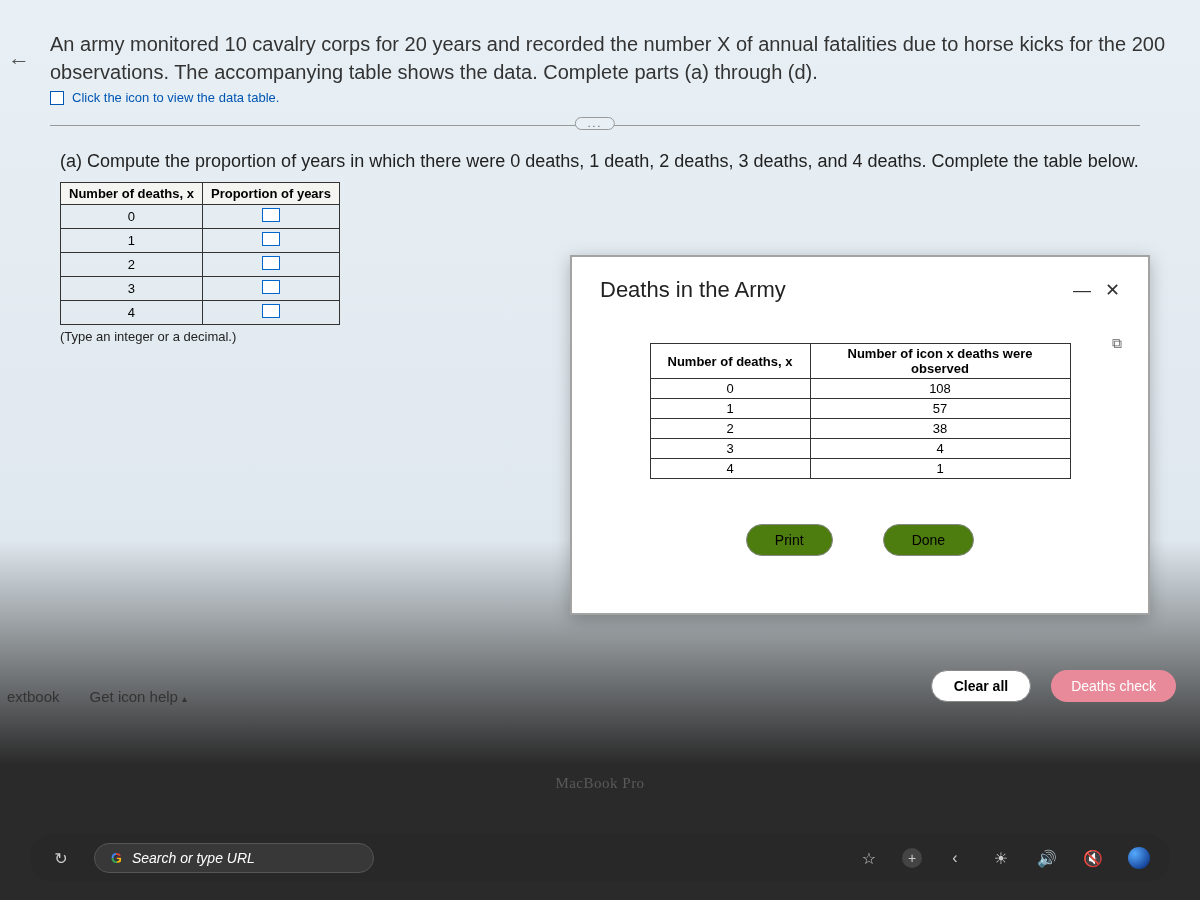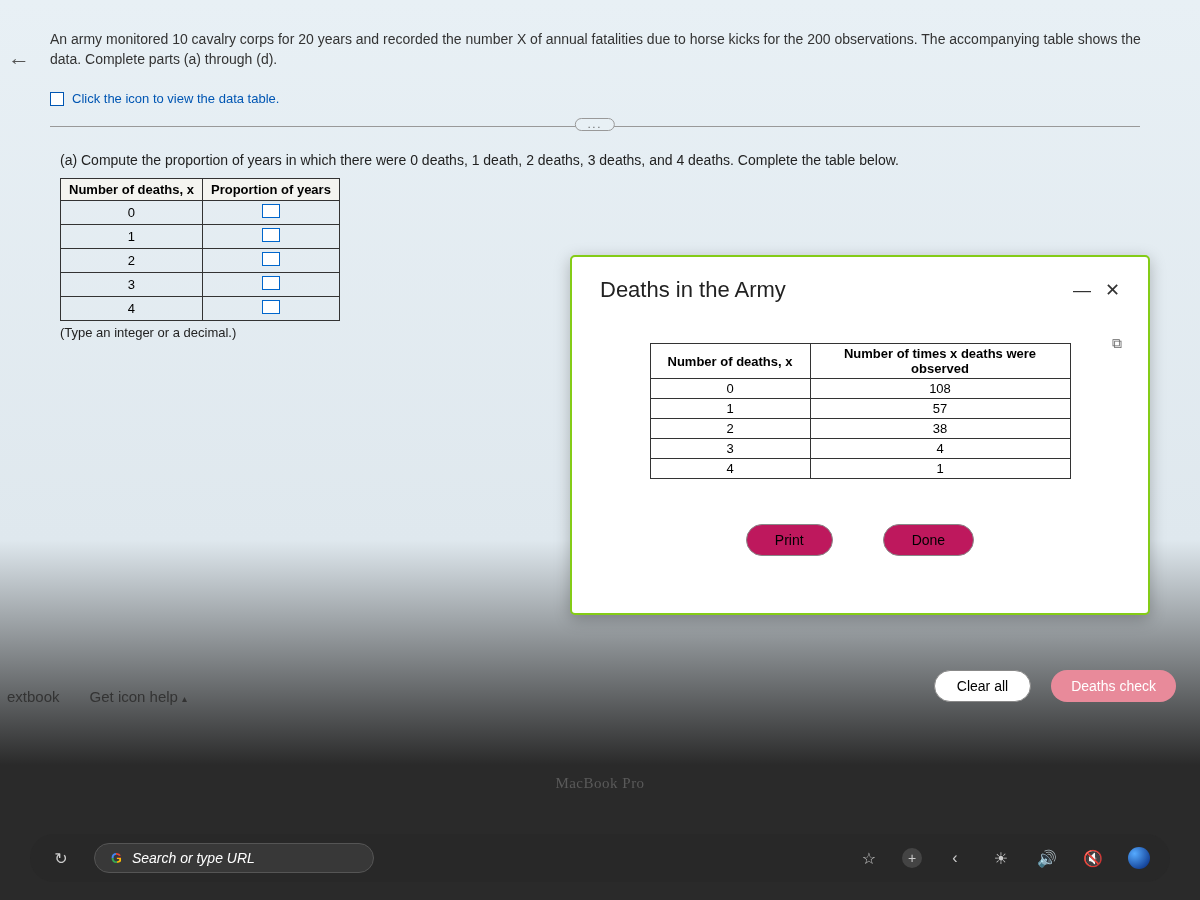--- a/index.html
+++ b/index.html
@@ -20,24 +20,24 @@
   .back-arrow {
     position: absolute;
     left: 8px;
     top: 45px;
     font-size: 22px;
     color: #555;
     cursor: pointer;
   }
   .problem-text {
     margin-left: 30px;
-    font-size: 14px;
+    font-size: 20px;
     color: #333;
     line-height: 1.4;
-    margin-bottom: 22px;
+    margin-bottom: 4px;
   }
   .data-link {
     margin-left: 30px;
     font-size: 13px;
     color: #0056b3;
     display: flex;
     align-items: center;
     gap: 8px;
     cursor: pointer;
   }
@@ -62,21 +62,21 @@
     border: 1px solid #999;
     border-radius: 10px;
     padding: 0 12px;
     font-size: 10px;
     letter-spacing: 2px;
     color: #555;
     cursor: pointer;
   }
   .part-a {
     margin: 25px 0 0 40px;
-    font-size: 14px;
+    font-size: 18px;
     color: #222;
   }
   .answer-table {
     margin: 10px 0 0 40px;
     border-collapse: collapse;
     font-size: 13px;
   }
   .answer-table th, .answer-table td {
     border: 1px solid #333;
     padding: 3px 8px;
@@ -99,22 +99,22 @@
     color: #222;
   }
   
   .popup {
     position: absolute;
     left: 570px;
     top: 255px;
     width: 580px;
     height: 360px;
     background: #fff;
-    border: 2px solid #84cc16;
-    border-radius: 5px;
+    border: 2px solid #a3a3a3;
+    border-radius: 0;
     box-shadow: 0 4px 16px rgba(0,0,0,0.25);
     padding: 20px 28px;
   }
   .popup-header {
     display: flex;
     justify-content: space-between;
     align-items: center;
     margin-bottom: 40px;
   }
   .popup-title {
@@ -155,39 +155,40 @@
   .popup-buttons {
     display: flex;
     justify-content: center;
     gap: 50px;
     margin-top: 45px;
   }
   .pill-btn {
     padding: 7px 28px;
     border: 1px solid #888;
     border-radius: 20px;
-    background: #be185d;
+    background: #4d7c0f;
     font-size: 14px;
     cursor: pointer;
   }
   
   .action-row {
     position: absolute;
     right: 24px;
     top: 670px;
     display: flex;
     gap: 20px;
   }
   .clear-btn {
     padding: 7px 22px;
     border: 1px solid #888;
     border-radius: 20px;
     background: #fff;
     font-size: 14px;
     cursor: pointer;
+    font-weight: bold;
   }
   .final-btn {
     padding: 7px 20px;
     border: none;
     border-radius: 20px;
     background: #e88a9a;
     color: #fff;
     font-size: 14px;
     cursor: pointer;
   }
@@ -316,21 +317,21 @@
       <div class="popup-controls">
         <span>—</span>
         <span>✕</span>
       </div>
     </div>
     <span class="copy-icon">⧉</span>
     <table class="data-table">
       <tbody>
           <tr>
         <th style="width:160px">Number of deaths, x</th>
-        <th style="width:260px">Number of times x deaths were observed</th>
+        <th style="width:260px">Number of icon x deaths were observed</th>
       </tr>
       <tr>
             <td>0</td>
             <td>108</td>
           </tr>
       <tr>
             <td>1</td>
             <td>57</td>
           </tr>
       <tr>

